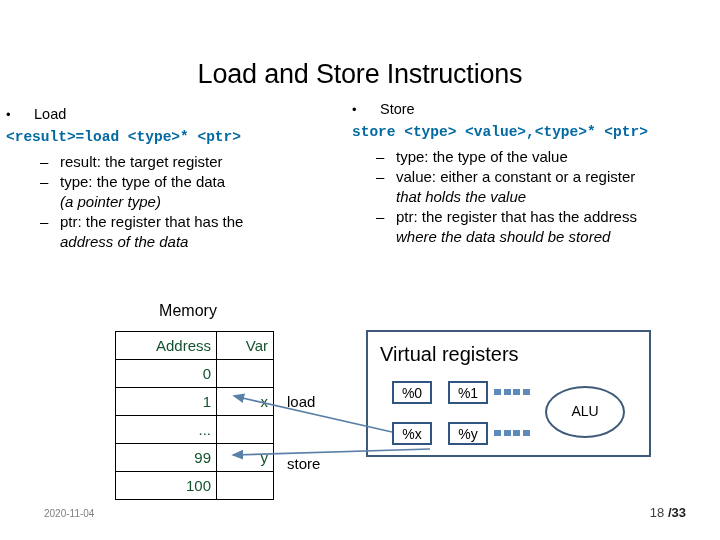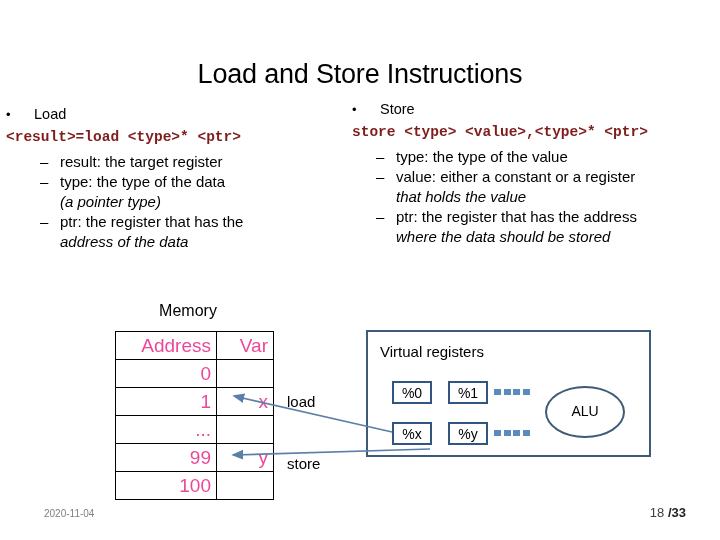--- a/index.html
+++ b/index.html
@@ -55,21 +55,21 @@
     font-size: 13px;
     line-height: 19px;
   }
   .bullet-l1-text { padding-left: 12px; }
 
   .codeline {
     font-family: "Liberation Mono", "DejaVu Sans Mono", monospace;
     font-weight: bold;
     font-size: 14.5px;
     line-height: 22px;
-    color: #7f1d1d;
+    color: #0369a1;
     white-space: pre;
     margin-top: 2px;
   }
   .col-right .codeline { padding-left: 0px; }
 
   .sub-list {
     margin-top: 4px;
   }
   .sub-row {
     display: flex;
@@ -105,23 +105,23 @@
   .mem-table {
     position: absolute;
     left: 115px; top: 331px;
     width: 146px;
     border-collapse: collapse;
     table-layout: fixed;
   }
   .mem-table td {
     border: 1.6px solid #000000;
     height: 27px;
-    font-size: 19px;
+    font-size: 15px;
     padding: 0 5px;
-    color: #ec4899;
+    color: #14532d;
   }
   .mem-table td.addr { width: 90px; text-align: right; }
   .mem-table td.var  { width: 46px; text-align: right; }
 
   
   .cpu-caption {
     position: absolute;
     left: 366px; top: 303px;
     width: 286px;
     text-align: center;
@@ -132,21 +132,21 @@
     position: absolute;
     left: 366px; top: 330px;
     width: 285px; height: 127px;
     border: 2.4px solid #3f5a78;
     box-sizing: border-box;
     background: #ffffff;
   }
   .vr-label {
     position: absolute;
     left: 380px; top: 343px;
-    font-size: 15px;
+    font-size: 20px;
     color: #000;
   }
   .reg {
     position: absolute;
     width: 40px; height: 23px;
     border: 2.2px solid #2f5580;
     box-sizing: border-box;
     background: #fff;
     font-size: 14px;
     line-height: 20px;

